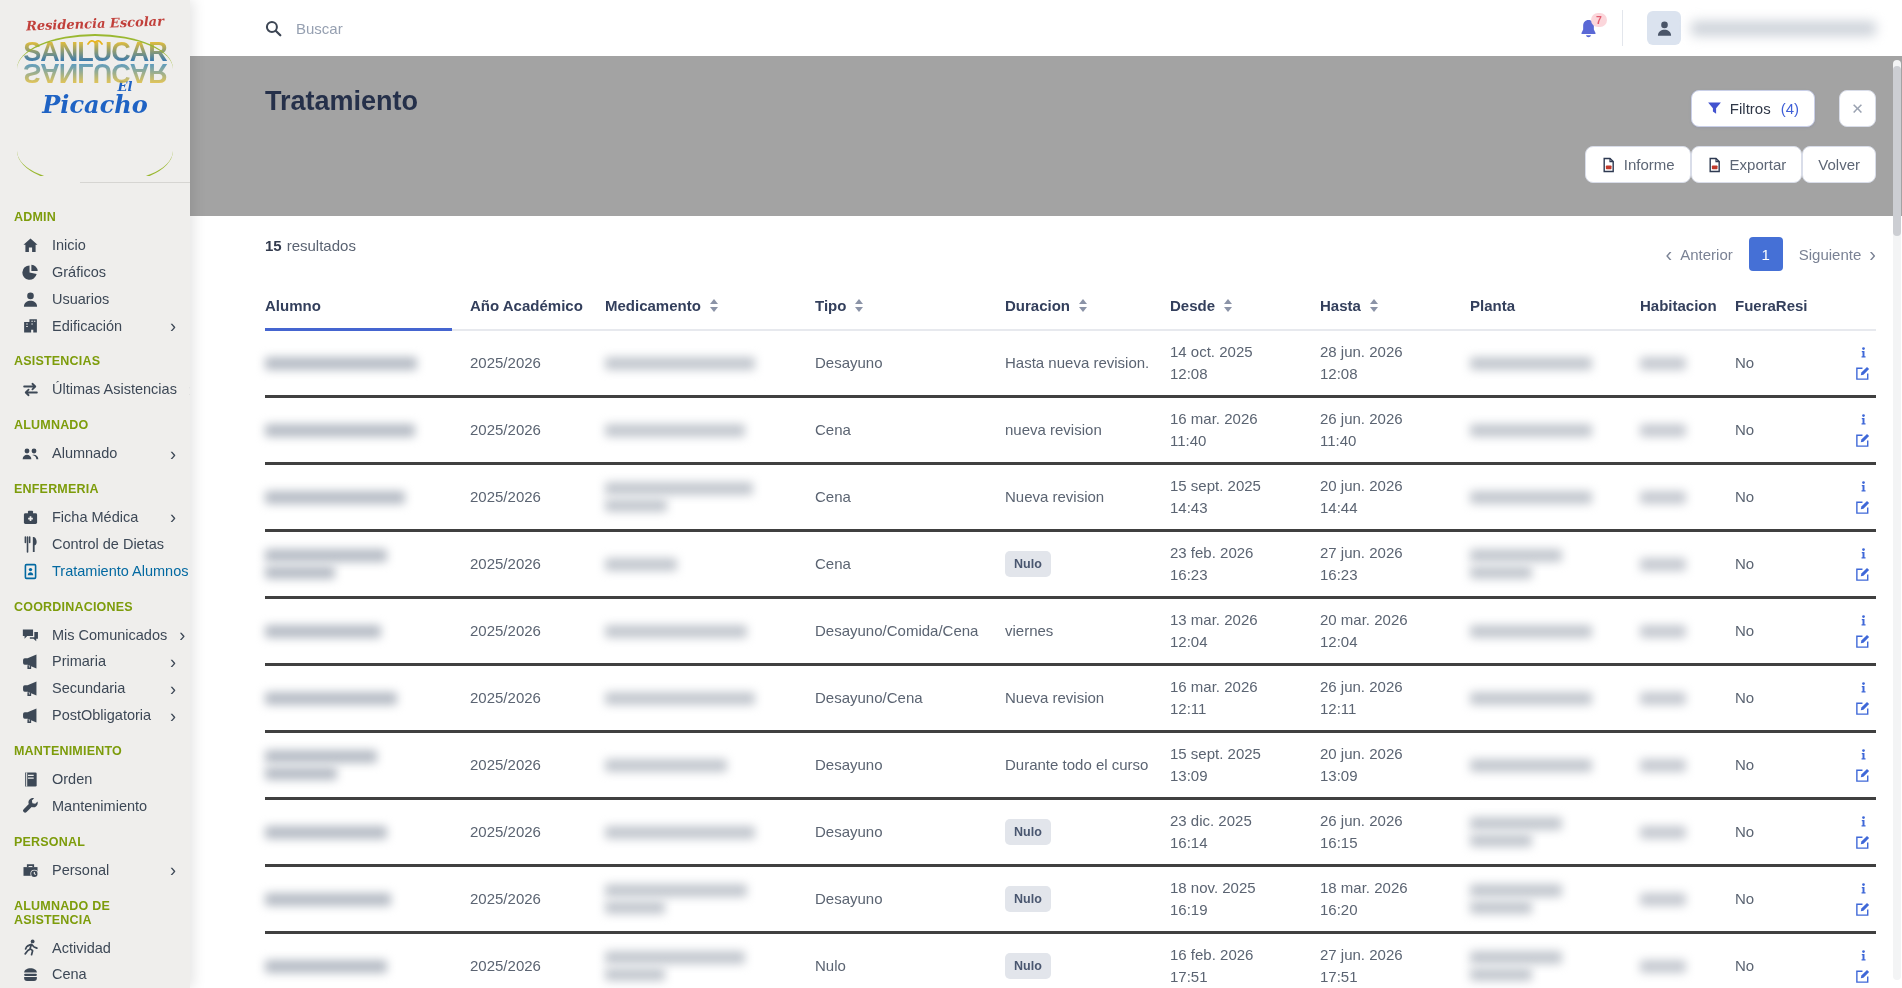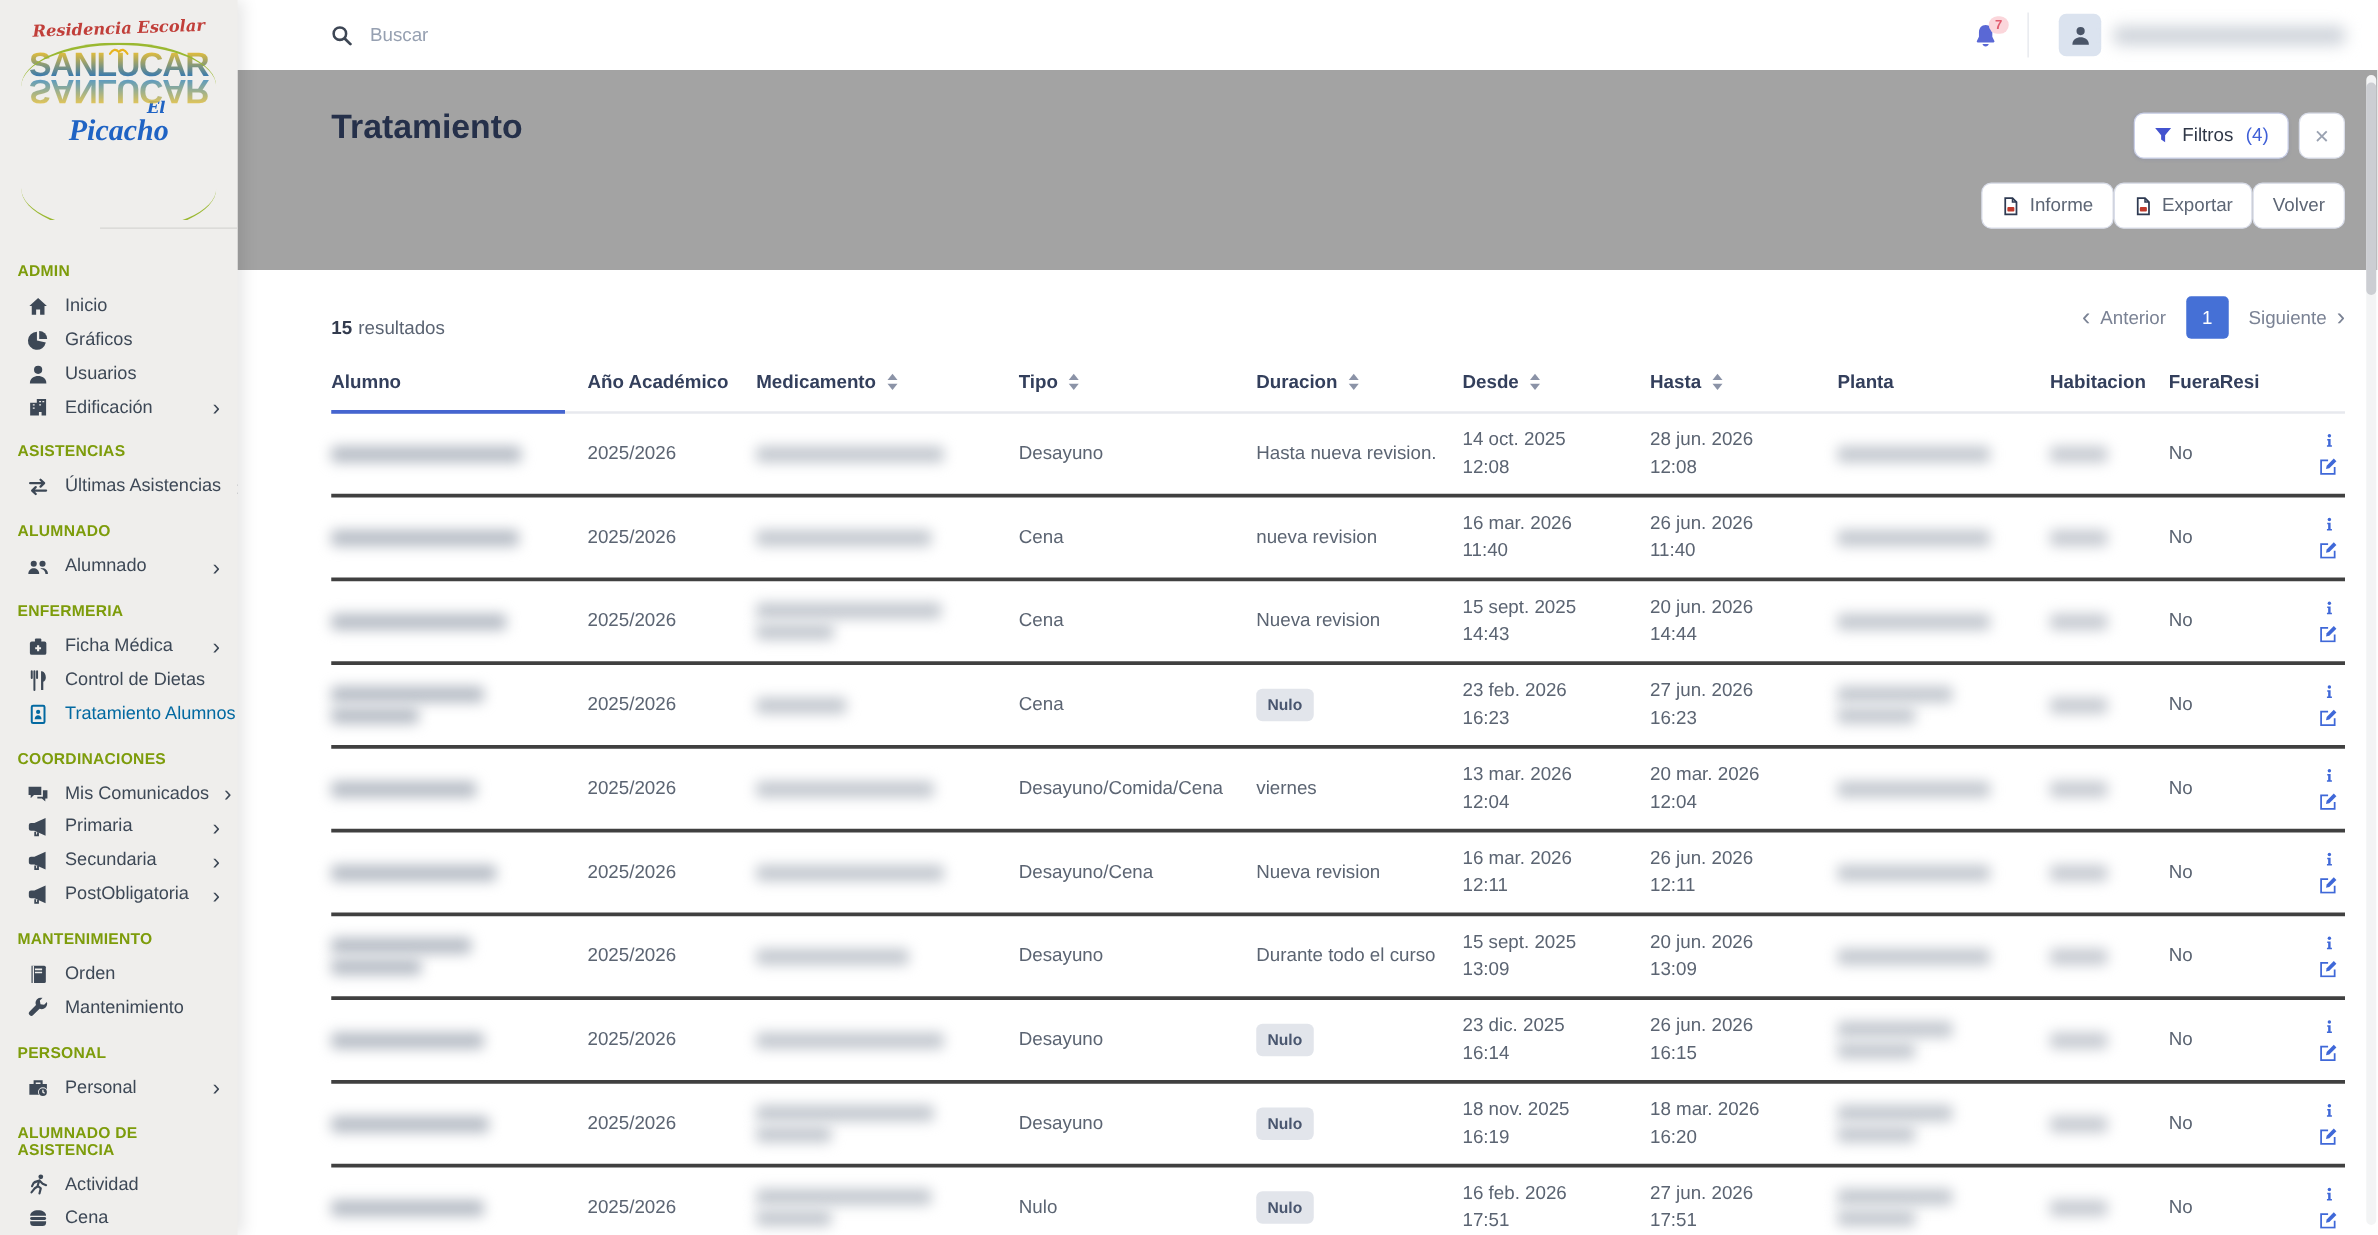--- a/index.html
+++ b/index.html
@@ -17,21 +17,21 @@
   .logo-top { position:relative; font-family:"DejaVu Serif", serif; font-style:italic; font-weight:bold;
               color:#c13f3a; font-size:13px; margin-top:8px; transform:rotate(-2deg); }
   .logo-bird { height:8px; margin-top:1px; }
   .logo-name, .logo-name-mirror { font-weight:bold; font-size:27px; letter-spacing:-1px; line-height:.9;
               background:linear-gradient(#f2c431,#1f6fc0); -webkit-background-clip:text; background-clip:text;
               color:transparent; }
   .logo-name-mirror { transform:scaleY(-1); opacity:.85; margin-top:-3px;
               background:linear-gradient(#f2c431,#2f86c8); -webkit-background-clip:text; background-clip:text; }
   .logo-script { margin-top:-6px; font-family:"DejaVu Serif", serif; font-style:italic; color:#1f63c4; }
   .logo-el { font-size:13px; font-weight:bold; margin-left:60px; line-height:1; }
-  .logo-picacho { font-size:24px; font-weight:bold; line-height:1;font-family:Liberation Serif, serif; }
+  .logo-picacho { font-size:24px; font-weight:bold; line-height:1; }
   .side-divider { height:1px; background:#d6d5d2; margin:6px 0 0 80px; }
   .nav { padding:12px 8px 0 12px; }
   .nav-section-label { color:#7d9c0b; font-weight:bold; font-size:12.5px; margin:15px 2px 8px; letter-spacing:.2px; }
   .nav-item { display:flex; align-items:center; gap:12px; padding:4px 2px 4px 8px; font-size:14.5px;
               color:#3d4856; cursor:pointer; line-height:1.3; white-space:nowrap; }
   .nav-item .nicon { width:20px; display:flex; justify-content:center; flex-shrink:0; }
   .nav-item svg { fill:currentColor; }
   .nav-item .chev { margin-left:auto; font-size:18px; color:#3d4856; padding-right:4px; line-height:1; }
   .nav-item.disabled { color:#0369a1; }
 
@@ -49,32 +49,32 @@
                 font-weight:bold; padding:2px 5px; border-radius:8px; line-height:1; }
   .top-divider { width:1px; height:36px; background:#e3e6ec; margin:0 24px; }
   .user-chip { display:flex; align-items:center; gap:10px; cursor:pointer; }
   .avatar { width:34px; height:34px; background:#dbe3ef; border-radius:6px; display:flex; align-items:center;
             justify-content:center; }
   .avatar svg { fill:#4a5568; }
   .user-name-blur { width:185px; height:15px; background:#ced3da; border-radius:4px; filter:blur(6px); }
 
   .band { height:160px; background:#a3a3a3; padding:30px 26px 0 75px; position:relative; }
   .page-title { font-size:27px; font-weight:bold; color:#25304a; }
-  .filters-cluster { position:absolute; top:34px; right:26px; display:flex; gap:8px; align-items:flex-end; }
+  .filters-cluster { position:absolute; top:34px; right:26px; display:flex; gap:24px; align-items:flex-end; }
   .btn { display:inline-flex; align-items:center; gap:8px; background:#fff; border:1px solid #d9dde9;
          border-radius:8px; padding:9px 15px; font-size:15px; color:#5d6675; cursor:pointer;
          font-family:"Liberation Sans", sans-serif; }
   .btn svg { flex-shrink:0; }
   .btn-filters { border-color:#c9cfe8; box-shadow:0 1px 3px rgba(60,80,180,.10); color:#2f3747; }
   .btn-filters .count { color:#3f5fd7; margin-left:2px; }
   .btn-close { width:37px; height:37px; justify-content:center; padding:0; color:#9aa2b1; font-size:15px; }
   .actions-cluster { position:absolute; top:90px; right:26px; display:flex; gap:0; }
 
   .content { padding:0 26px 0 75px; }
-  .results-row { display:flex; align-items:flex-end; margin:21px 0 10px; font-size:15px; color:#5a6372; }
+  .results-row { display:flex; align-items:flex-start; margin:21px 0 10px; font-size:15px; color:#5a6372; }
   .results-row b { color:#333b4e; margin-right:5px; }
   .pagination { margin-left:auto; display:flex; align-items:center; gap:16px; color:#7a8294; font-size:15px; }
   .pag-link { display:flex; align-items:center; gap:8px; cursor:pointer; }
   .pag-chev { font-size:20px; line-height:1; }
   .pag-page { width:34px; height:34px; background:#4570d6; color:#fff; border-radius:4px; display:flex;
               align-items:center; justify-content:center; font-size:15px; cursor:pointer; }
 
   .grid-cols { display:grid; grid-template-columns:205px 135px 210px 190px 165px 150px 150px 170px 95px 92px 45px; }
   .thead { align-items:center; height:50px; border-bottom:2px solid #e7e9ee; font-size:15px; font-weight:bold;
            color:#333f5c; }

